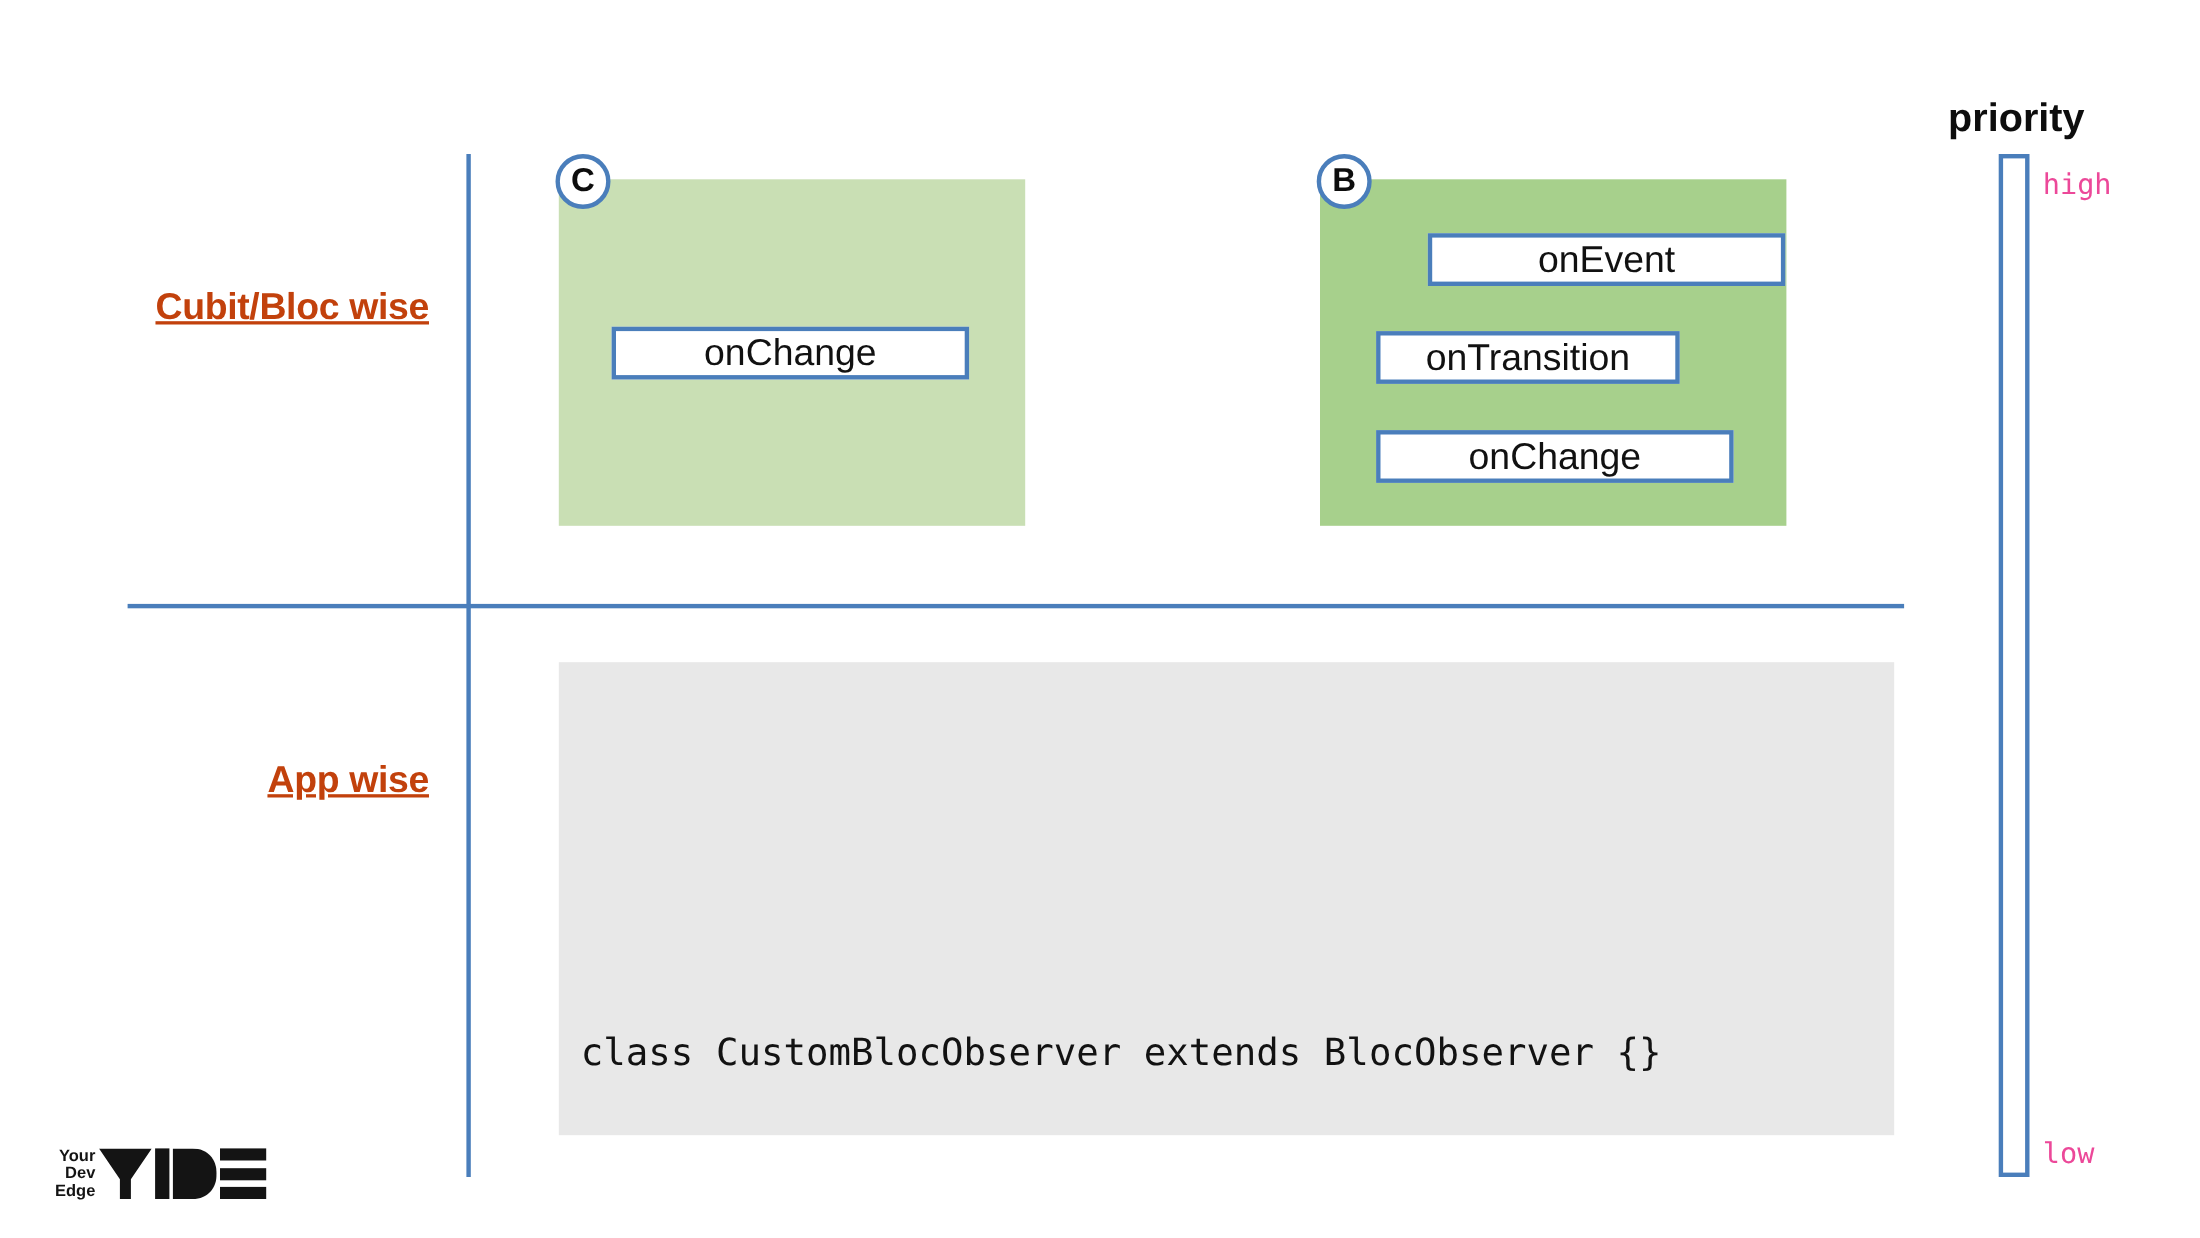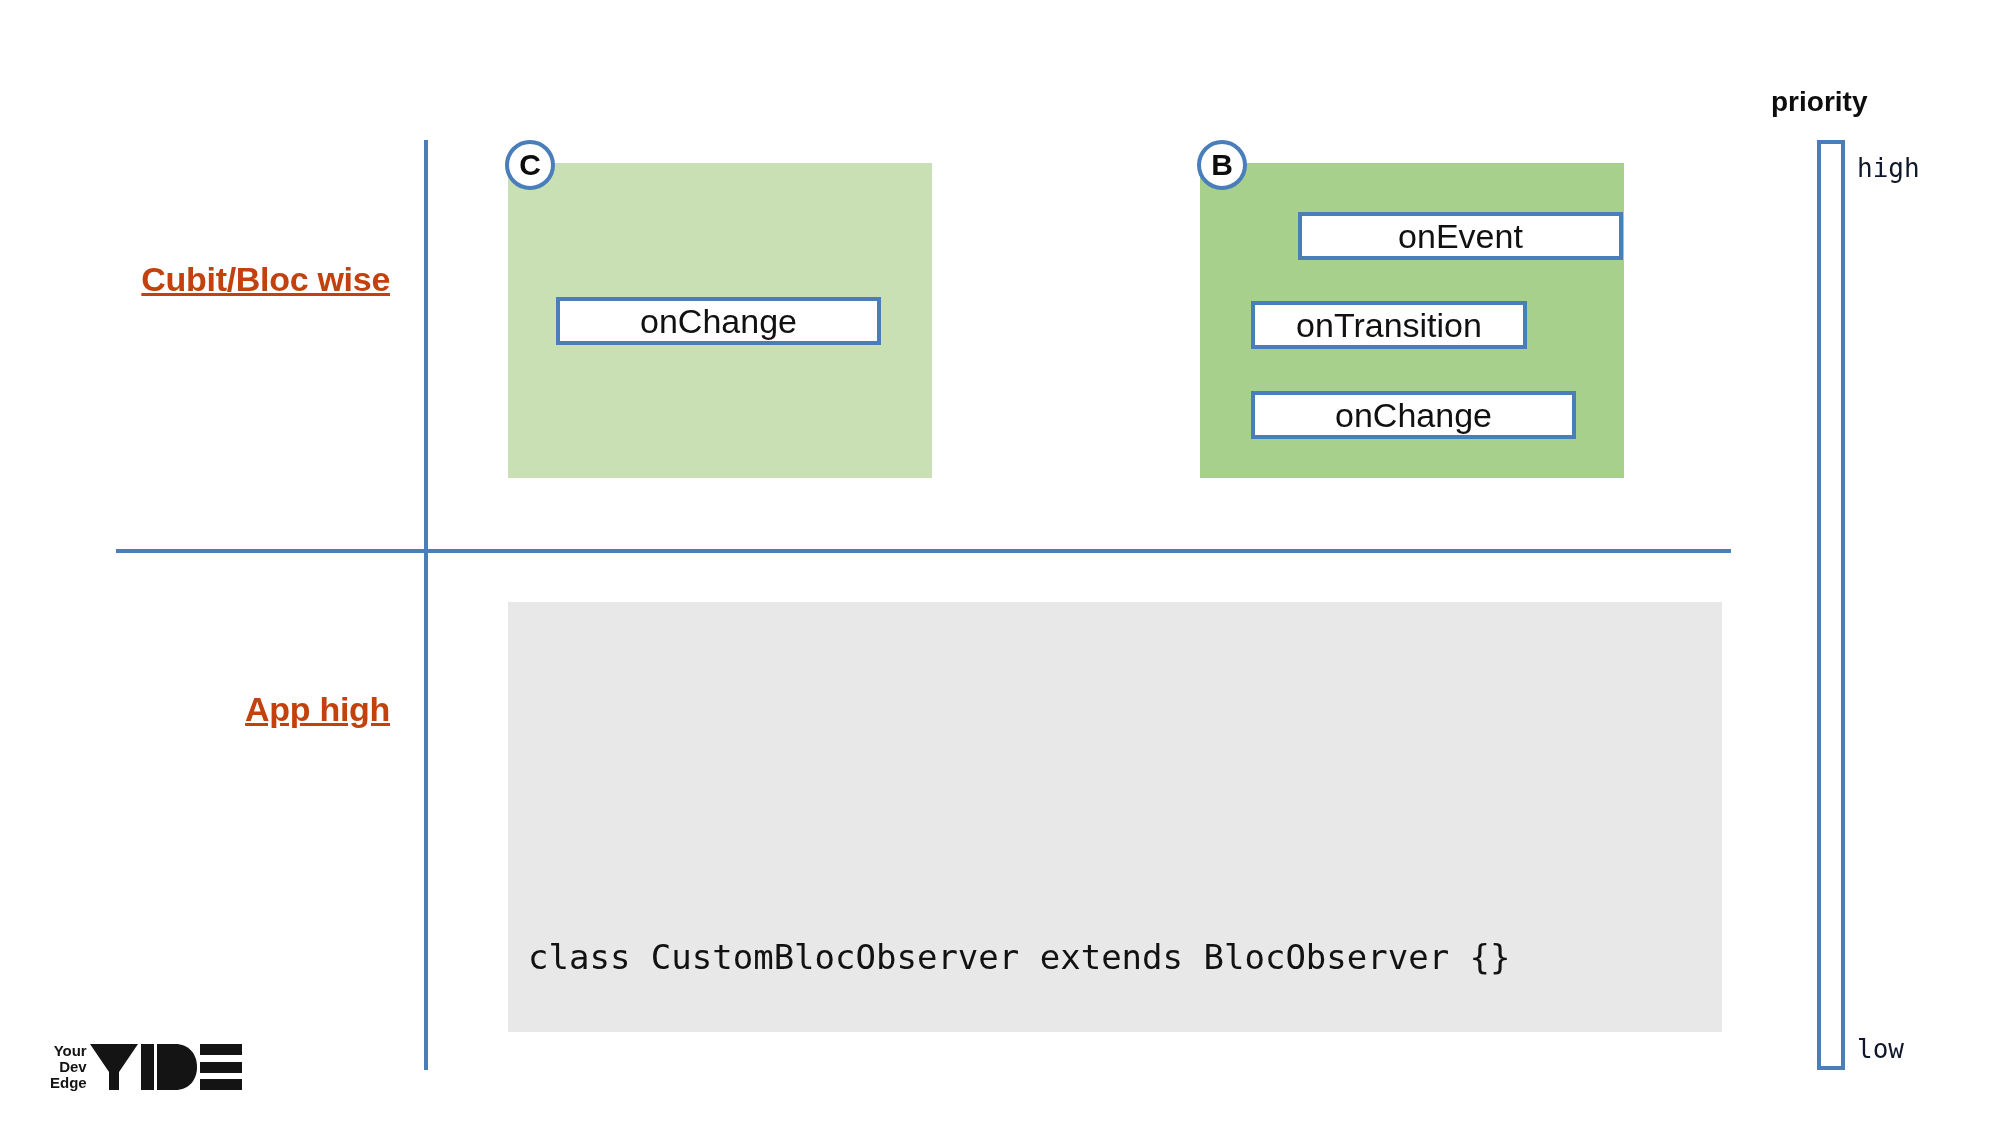--- a/index.html
+++ b/index.html
@@ -163,39 +163,39 @@
     white-space: pre;
   }
   .code-line { display: block; }
 
   
   #priority-title {
     position: absolute;
     left: 1771px;
     top: 86px;
     font-weight: bold;
-    font-size: 28px;
+    font-size: 36px;
     color: #0d0d0d;
     white-space: nowrap;
   }
   #priority-bar {
     position: absolute;
     left: 1817px;
     top: 140px;
     width: 28px;
     height: 930px;
     border: 4px solid #4a7ebb;
     box-sizing: border-box;
     background: #ffffff;
   }
   .priority-tick {
     position: absolute;
     font-family: "DejaVu Sans Mono", "Liberation Mono", monospace;
     font-size: 26px;
-    color: #0f172a;
+    color: #ec4899;
     white-space: nowrap;
   }
   #priority-high {
     left: 1857px;
     top: 153px;
   }
   #priority-low {
     left: 1857px;
     top: 1034px;
   }
@@ -248,21 +248,21 @@
 </style>
 </head>
 <body>
 
 <div id="slide">
 
   <div class="axis-vertical"></div>
   <div class="axis-horizontal"></div>
 
   <div class="row-label" id="label-cubit-bloc">Cubit/Bloc wise</div>
-  <div class="row-label" id="label-app">App high</div>
+  <div class="row-label" id="label-app">App wise</div>
 
   <div class="panel" id="panel-cubit"></div>
   <div class="badge" id="badge-cubit">C</div>
   <div class="chip" id="chip-cubit-onchange">onChange</div>
 
   <div class="panel" id="panel-bloc"></div>
   <div class="badge" id="badge-bloc">B</div>
   <div class="chip" id="chip-bloc-onevent">onEvent</div>
   <div class="chip" id="chip-bloc-ontransition">onTransition</div>
   <div class="chip" id="chip-bloc-onchange">onChange</div>

